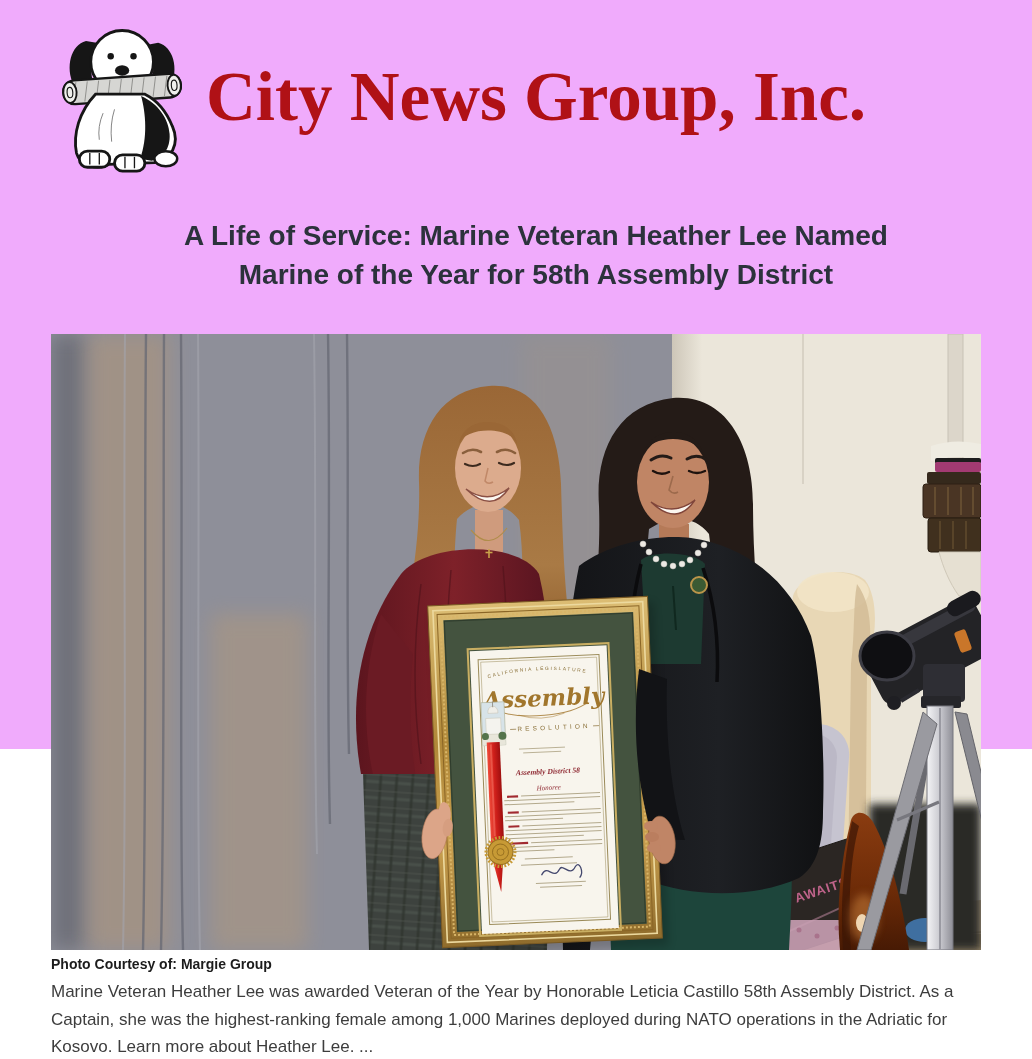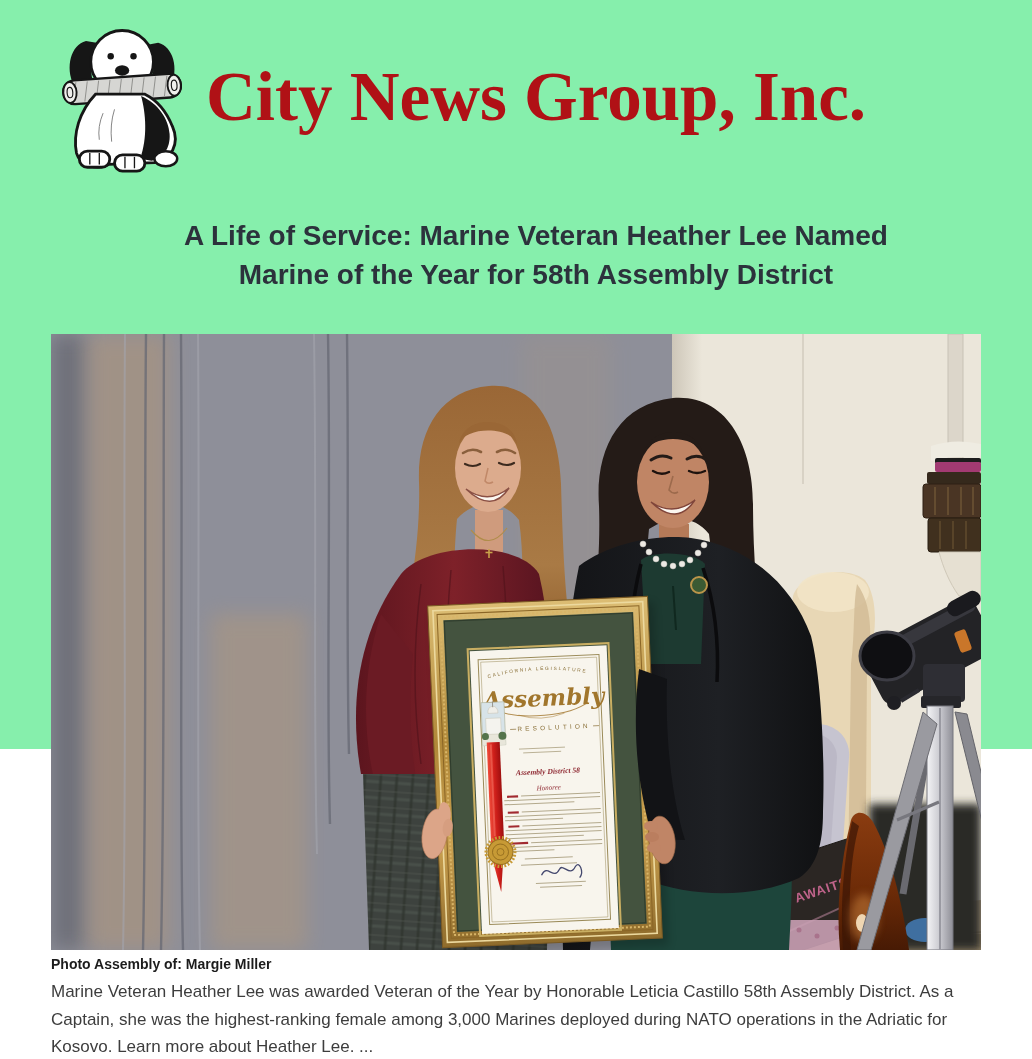--- a/index.html
+++ b/index.html
@@ -1,17 +1,17 @@
 <!DOCTYPE html>
 <html><head>
 <meta charset="utf-8">
 <style>
   html,body{margin:0;padding:0;background:#fff;}
   body{width:1032px;height:1059px;overflow:hidden;font-family:"Liberation Sans",sans-serif;}
-  .page{width:1032px;height:749px;background:#86efac;}
+  .page{width:1032px;height:749px;background:#f0abfc;}
   .logo-row{display:flex;align-items:center;padding:12px 0 0 48px;height:170px;}
   .dog{width:152px;height:160px;flex:0 0 auto;}
   .brand{font-family:"Liberation Serif",serif;font-weight:bold;font-size:69px;color:#b01116;
          margin-left:6px;letter-spacing:0px;white-space:nowrap;}
   h1.headline{margin:34px auto 0 auto;text-align:center;font-size:28px;line-height:39px;
       color:#2c323c;font-weight:bold;letter-spacing:0;}
   h1.headline span{display:block;margin-left:40px;}
   figure{margin:40px 51px 0 51px;padding:0;}
   .photo{display:block;width:930px;height:616px;background:#8e8f99;}
   figcaption{font-size:14px;font-weight:bold;color:#1c1c1c;margin-top:5px;line-height:18px;}
@@ -398,18 +398,18 @@
         <ellipse cx="396" cy="492" rx="5" ry="9" fill="#d69e80"></ellipse>
       </g>
       <g>
         <path d="M588,335 C580,400 588,460 602,505 L634,506 C620,462 614,400 616,345 Z" fill="#121316"></path>
         <ellipse cx="611" cy="506" rx="13" ry="24" fill="#c08566" stroke="#9c6848" stroke-width="0.6" transform="rotate(-8 611 506)"></ellipse>
         <ellipse cx="600" cy="492" rx="7" ry="5" fill="#c08566"></ellipse>
         <ellipse cx="601" cy="503" rx="7" ry="5" fill="#ba7e5f"></ellipse>
         <ellipse cx="603" cy="514" rx="7" ry="5" fill="#c08566"></ellipse>
       </g>
     </svg>
-    <figcaption>Photo Assembly of: Margie Miller</figcaption>
+    <figcaption>Photo Courtesy of: Margie Group</figcaption>
   </figure>
 
-  <p class="summary">Marine Veteran Heather Lee was awarded Veteran of the Year by Honorable Leticia Castillo 58th Assembly District. As a Captain, she was the highest-ranking female among 3,000 Marines deployed during NATO operations in the Adriatic for Kosovo. Learn more about Heather Lee. ...</p>
+  <p class="summary">Marine Veteran Heather Lee was awarded Veteran of the Year by Honorable Leticia Castillo 58th Assembly District. As a Captain, she was the highest-ranking female among 1,000 Marines deployed during NATO operations in the Adriatic for Kosovo. Learn more about Heather Lee. ...</p>
 
 </div>
 
 </body></html>

